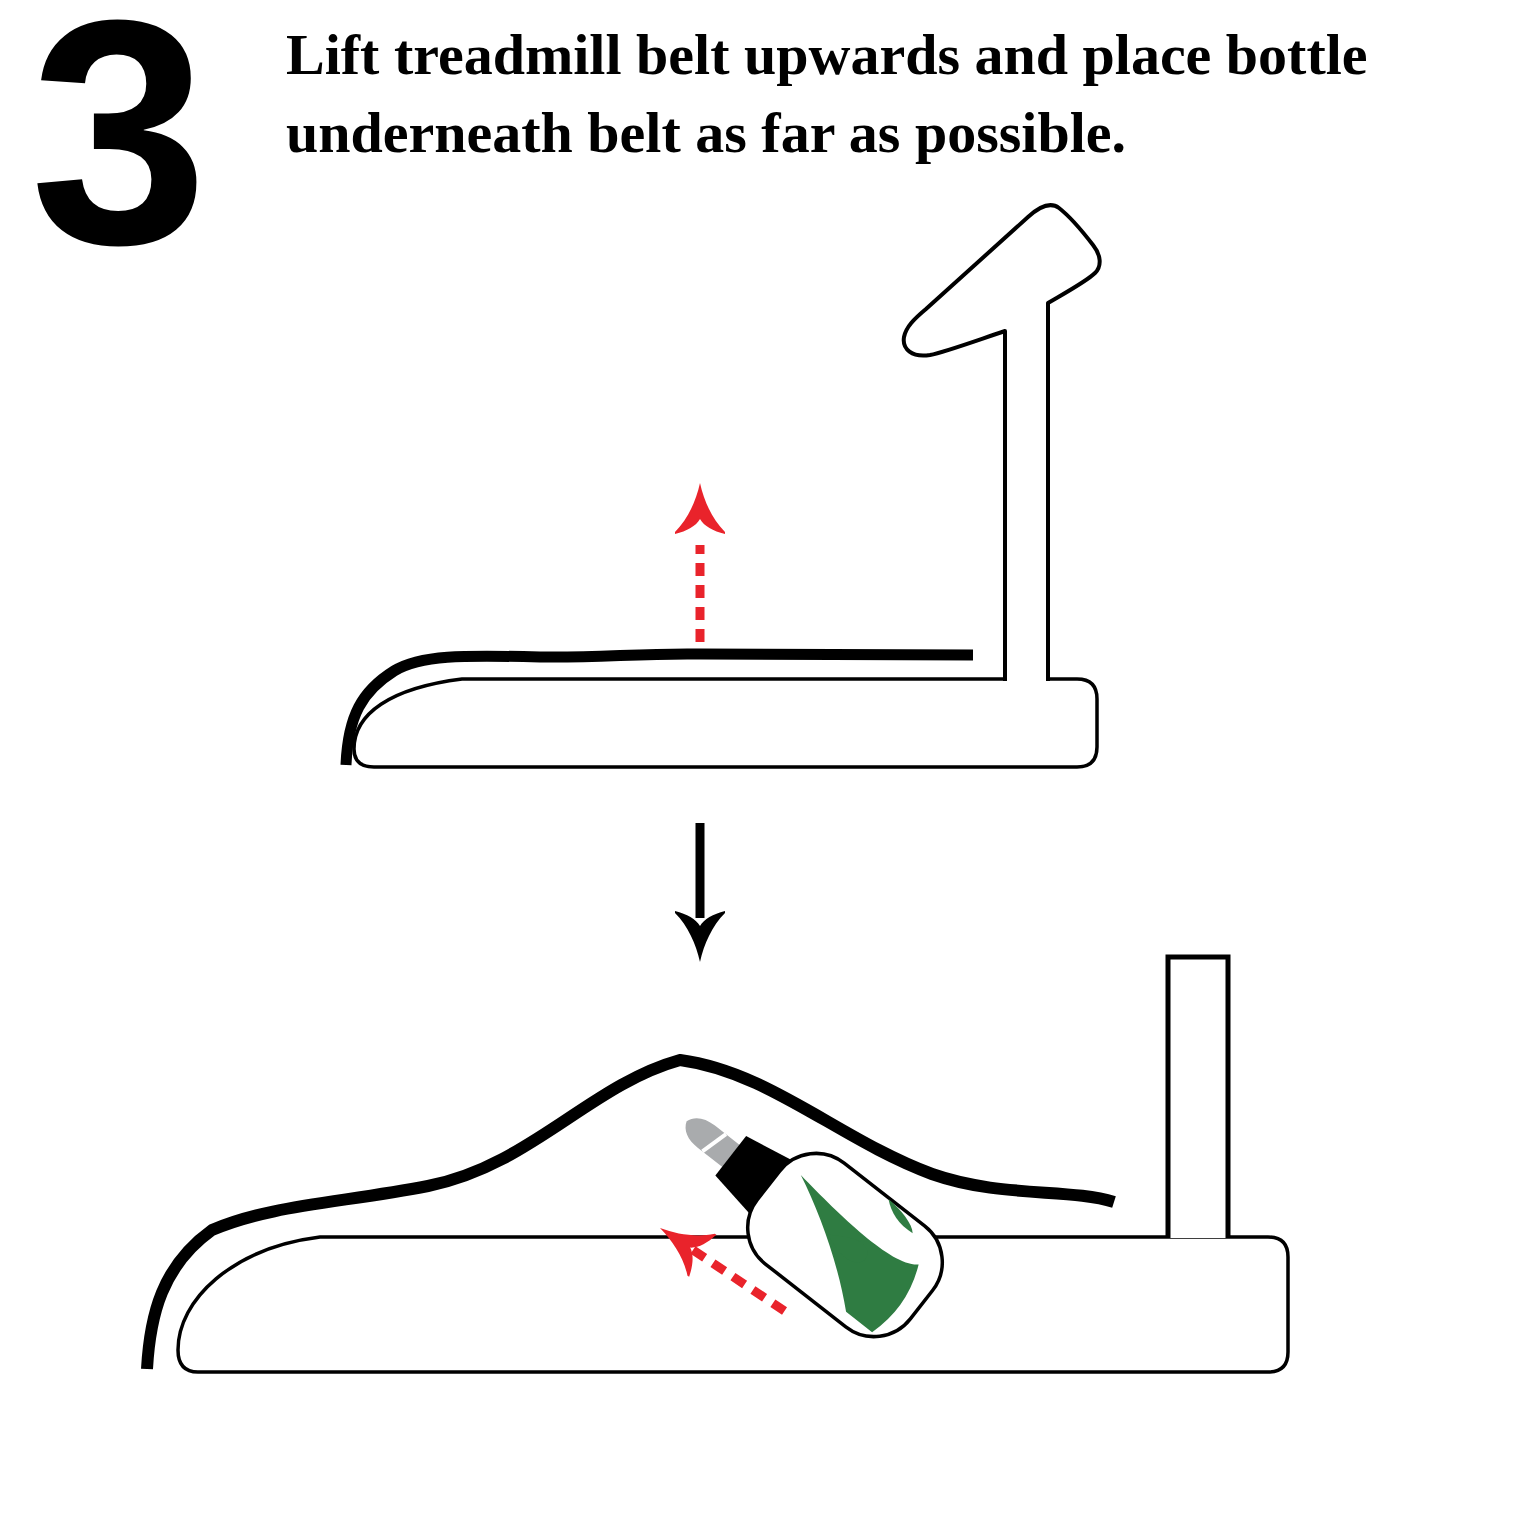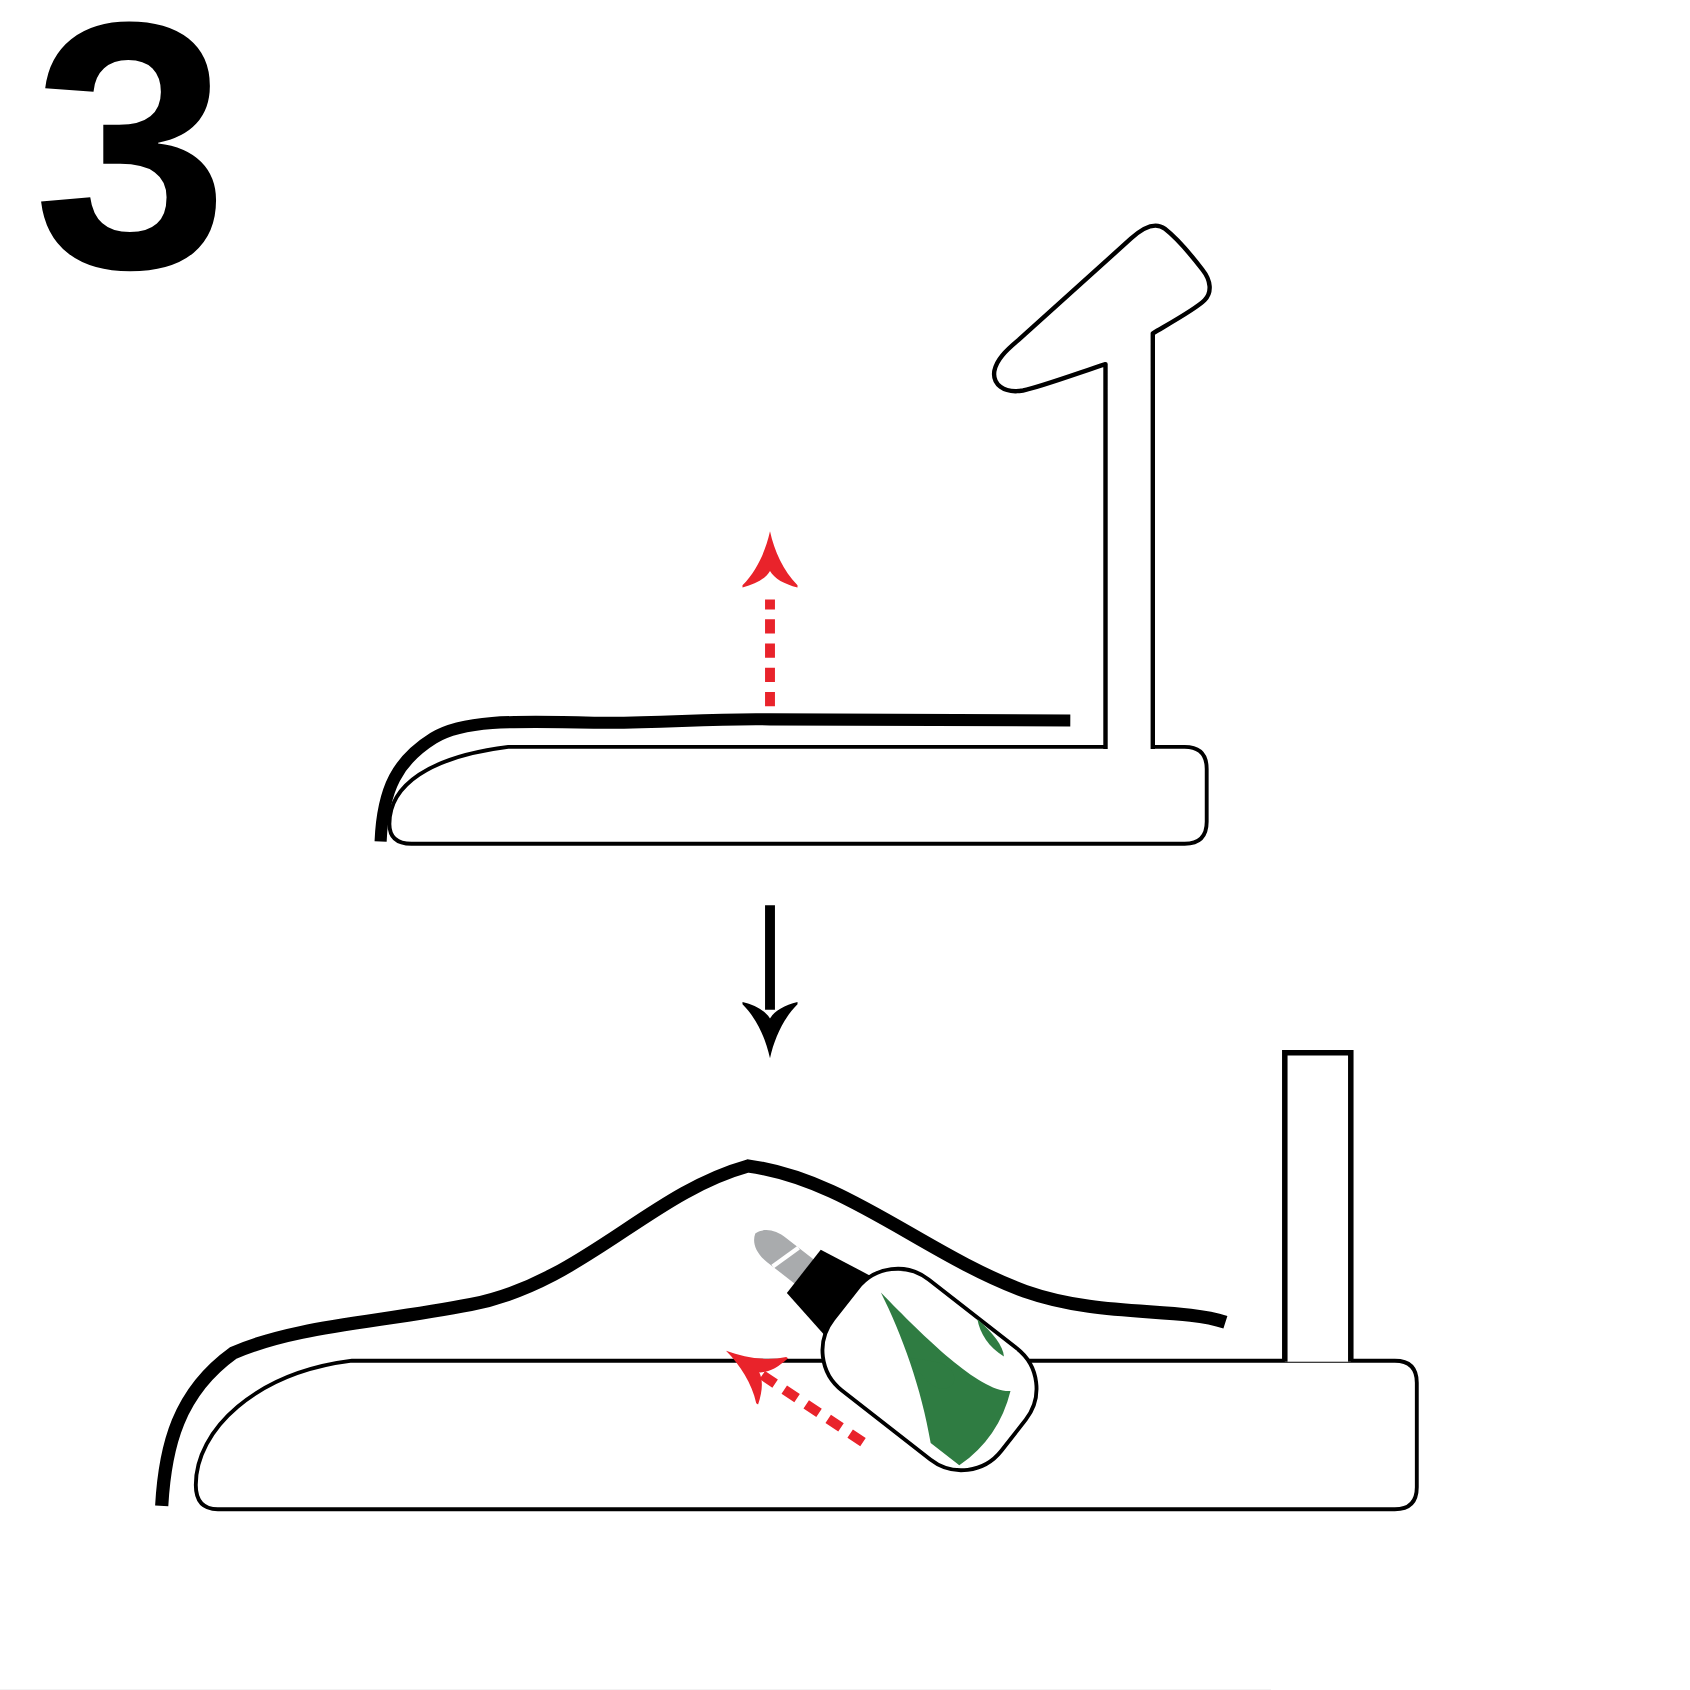--- a/index.html
+++ b/index.html
@@ -42,20 +42,24 @@
   .outline{fill:#fff;stroke:var(--ink);}
   .beltline{fill:none;stroke:var(--ink);}
 </style>
 </head>
 <body>
 
 <div class="page">
 
   <div class="step-number">3</div>
 
+  <div class="instruction">
+    <div>Lift treadmill belt upwards and place bottle</div>
+    <div>underneath belt as far as possible.</div>
+  </div>
 
   <svg class="diagram-canvas" viewBox="0 0 1536 1536" xmlns="http://www.w3.org/2000/svg">
 
     <g>
 
       <path class="outline" stroke-width="3.5" d="M 462,679
            L 1077,679
            Q 1097,679 1097,699
            L 1097,747
            Q 1097,767 1077,767

